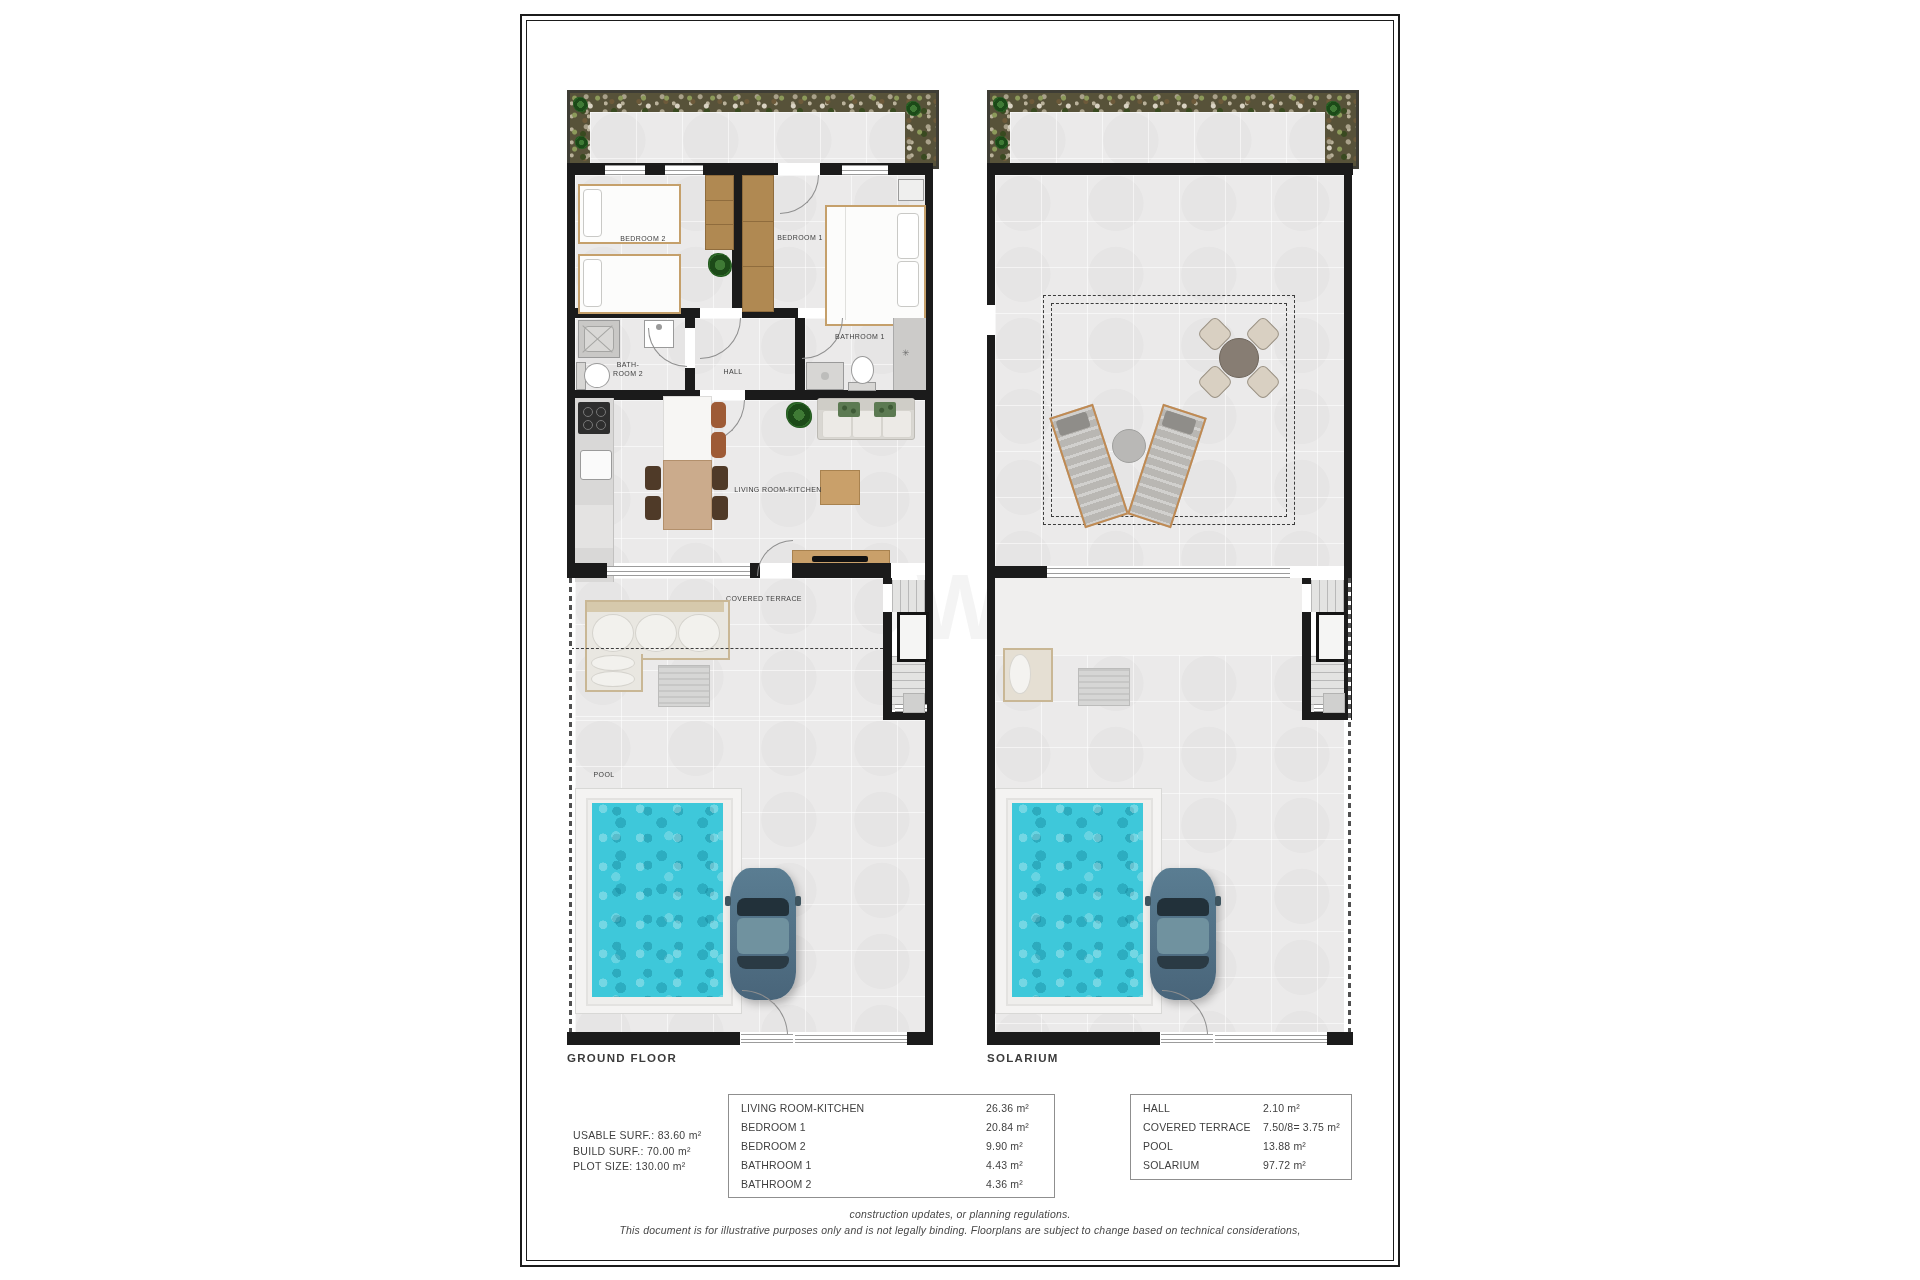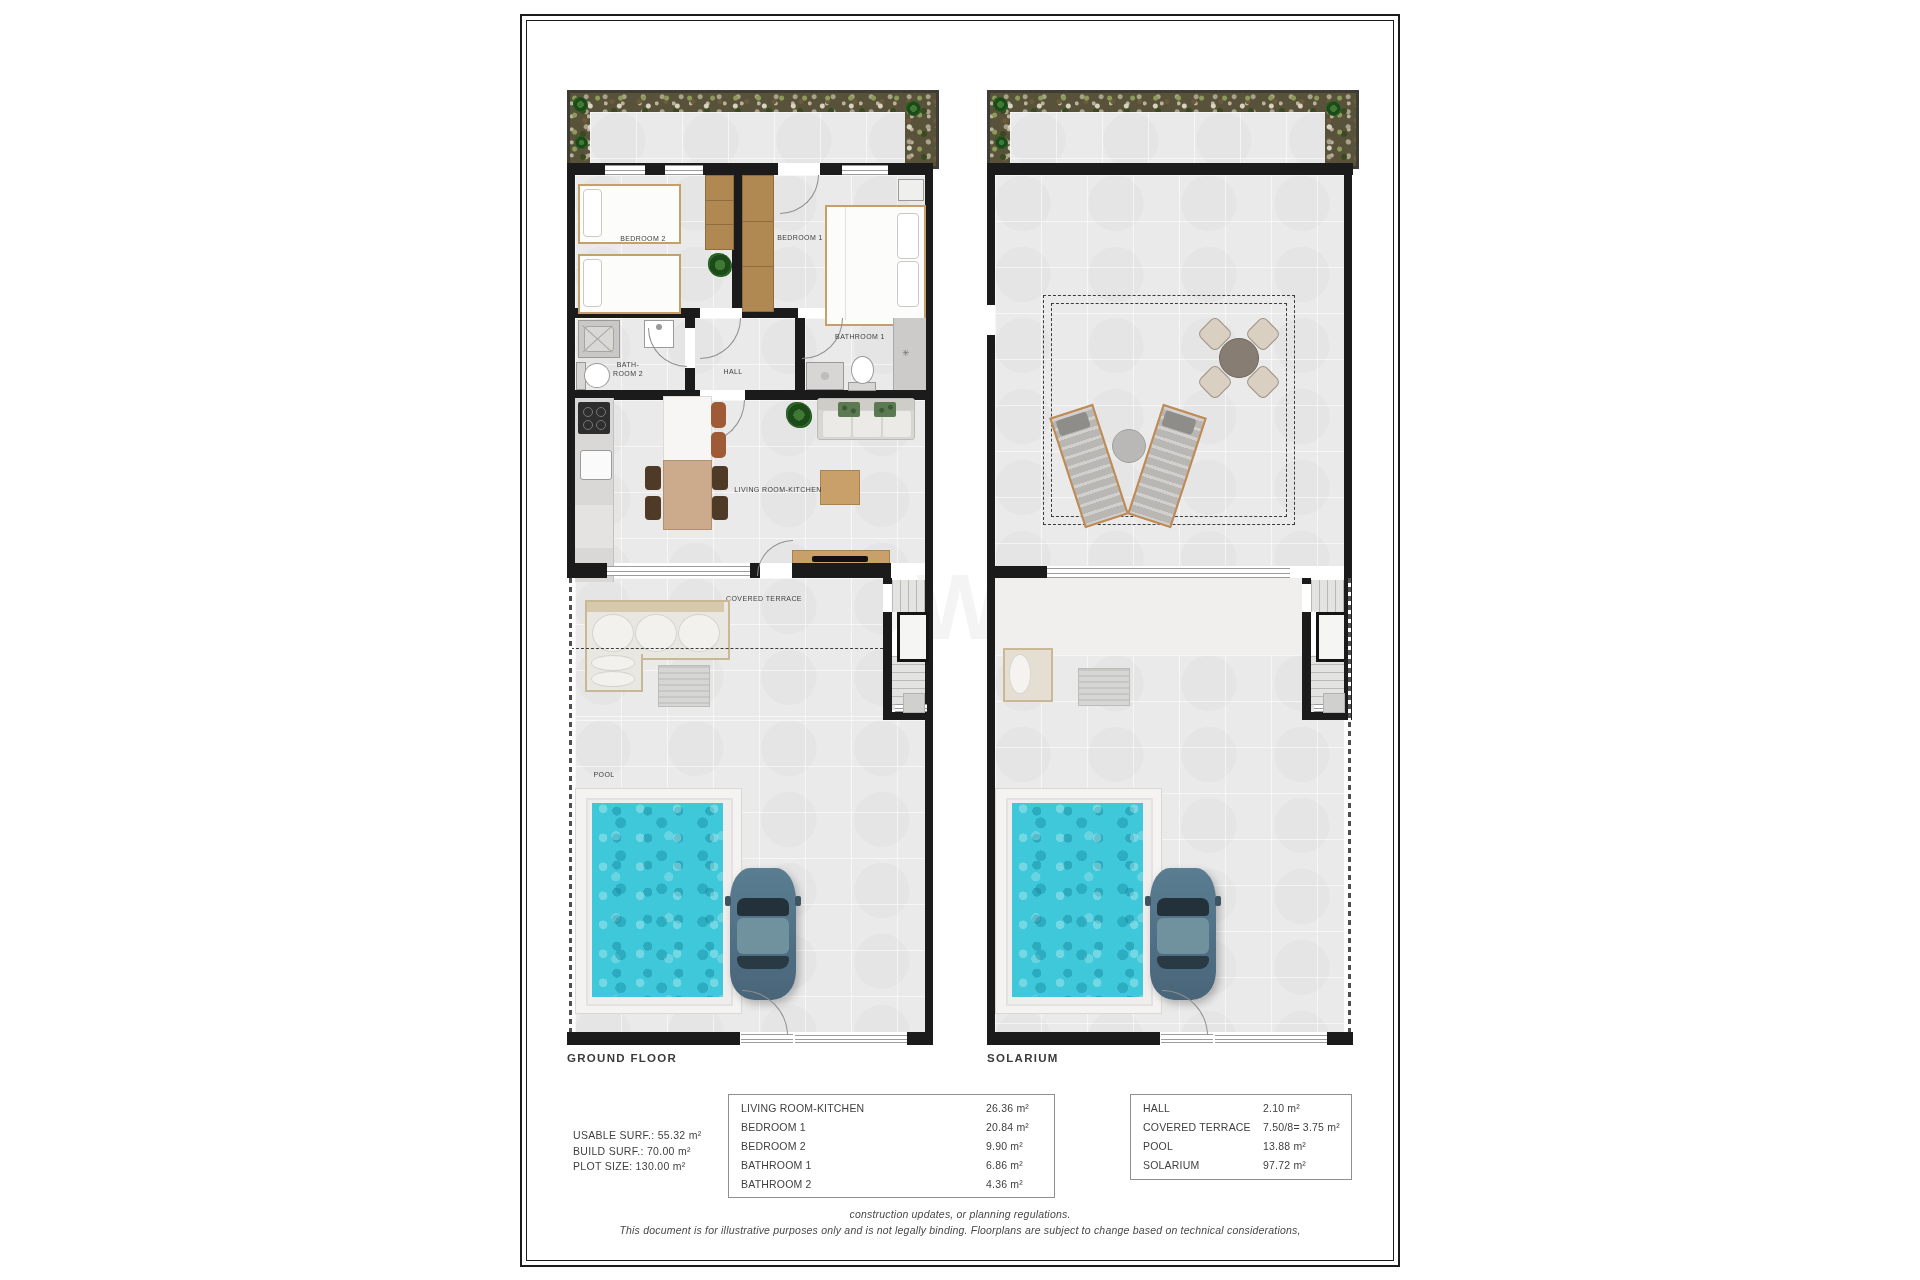--- a/index.html
+++ b/index.html
@@ -316,30 +316,30 @@
 
     <div class="abs thinwall" style="left:1348px;top:578px;width:3px;height:454px;">
         <div class="abs dashv" style="left:0;top:0;width:3px;height:454px;"></div>
       </div>
   </div>
 
   <div class="abs title" style="left:567px;top:1052px;">GROUND FLOOR</div>
   <div class="abs title" style="left:987px;top:1052px;">SOLARIUM</div>
 
   <div class="abs stats" style="left:573px;top:1128px;">
-    <div>USABLE SURF.: 55.32 m²</div>
+    <div>USABLE SURF.: 83.60 m²</div>
     <div>BUILD SURF.: 70.00 m²</div>
     <div>PLOT SIZE: 130.00 m²</div>
   </div>
 
   <div class="abs tbox" style="left:728px;top:1094px;width:325px;height:102px;">
     <div class="trow" style="top:7px;"><span>LIVING ROOM-KITCHEN</span><span class="tval" style="left:245px;">26.36 m²</span></div>
     <div class="trow" style="top:26px;"><span>BEDROOM 1</span><span class="tval" style="left:245px;">20.84 m²</span></div>
     <div class="trow" style="top:45px;"><span>BEDROOM 2</span><span class="tval" style="left:245px;">9.90 m²</span></div>
-    <div class="trow" style="top:64px;"><span>BATHROOM 1</span><span class="tval" style="left:245px;">6.86 m²</span></div>
+    <div class="trow" style="top:64px;"><span>BATHROOM 1</span><span class="tval" style="left:245px;">4.43 m²</span></div>
     <div class="trow" style="top:83px;"><span>BATHROOM 2</span><span class="tval" style="left:245px;">4.36 m²</span></div>
   </div>
 
   <div class="abs tbox" style="left:1130px;top:1094px;width:220px;height:84px;">
     <div class="trow" style="top:7px;"><span>HALL</span><span class="tval" style="left:120px;">2.10 m²</span></div>
     <div class="trow" style="top:26px;"><span>COVERED TERRACE</span><span class="tval" style="left:120px;">7.50/8= 3.75 m²</span></div>
     <div class="trow" style="top:45px;"><span>POOL</span><span class="tval" style="left:120px;">13.88 m²</span></div>
     <div class="trow" style="top:64px;"><span>SOLARIUM</span><span class="tval" style="left:120px;">97.72 m²</span></div>
   </div>
 

